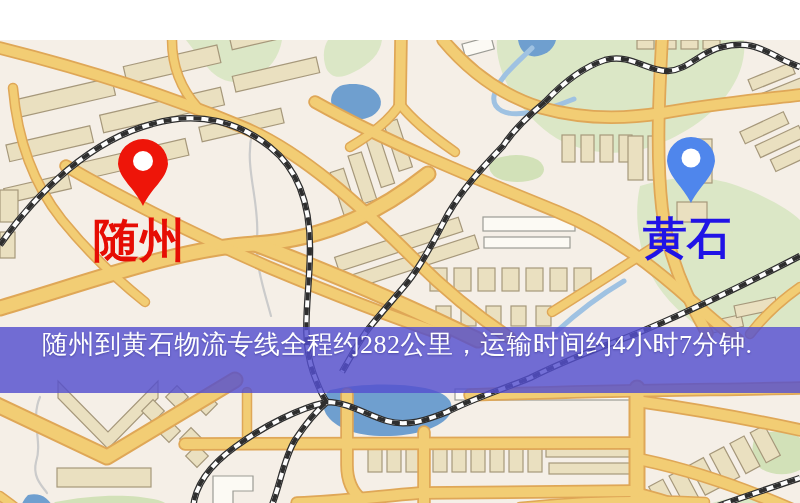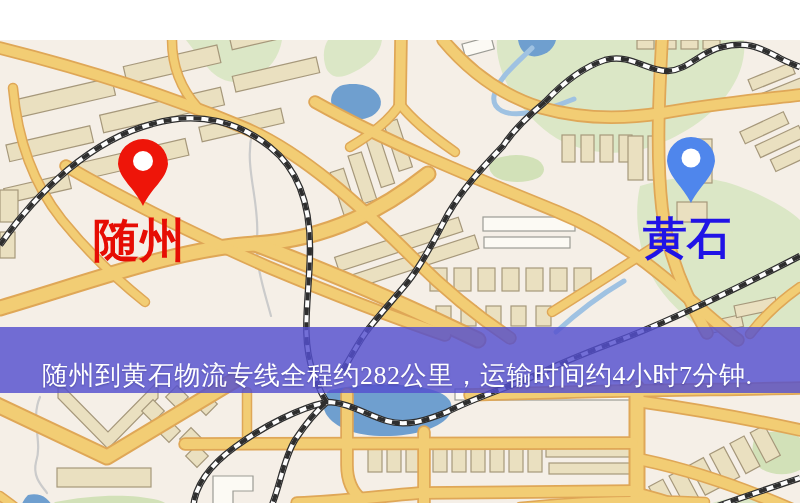--- a/index.html
+++ b/index.html
@@ -17,21 +17,21 @@
   .roadfill use{stroke:#f2cd74;fill:none;stroke-linecap:round;stroke-linejoin:round;}
   .casing .ww{stroke-width:17;} .roadfill .ww{stroke-width:13;}
   .casing .wm{stroke-width:13.5;} .roadfill .wm{stroke-width:10;}
   .casing .ws{stroke-width:10.5;} .roadfill .ws{stroke-width:7.5;}
   .railbase use{stroke:#2e2e2e;stroke-width:6.5;fill:none;stroke-linecap:butt;}
   .railwhite use{stroke:#fdfdfd;stroke-width:4;fill:none;stroke-linecap:butt;}
   .raildash use{stroke:#2e2e2e;stroke-width:4;fill:none;stroke-dasharray:8 7;stroke-linecap:butt;}
   .citylabel{font-family:"Liberation Serif",serif;font-weight:700;text-anchor:middle;}
   
   .banner{position:absolute;left:0;top:287px;width:800px;height:66px;
-          background:rgba(84,79,206,0.82);display:flex;align-items:flex-end;z-index:5;}
+          background:rgba(84,79,206,0.82);display:flex;align-items:flex-start;z-index:5;}
   .banner span{color:#ffffff;font-size:26px;font-family:"Liberation Serif",serif;
                padding-left:42px;white-space:nowrap;letter-spacing:.5px;
                text-shadow:0 1px 2px rgba(35,35,120,.45);}
 </style>
 </head>
 <body>
 
 <div class="stage">
   <svg width="800" height="503" viewBox="0 0 800 503">
     <defs>

